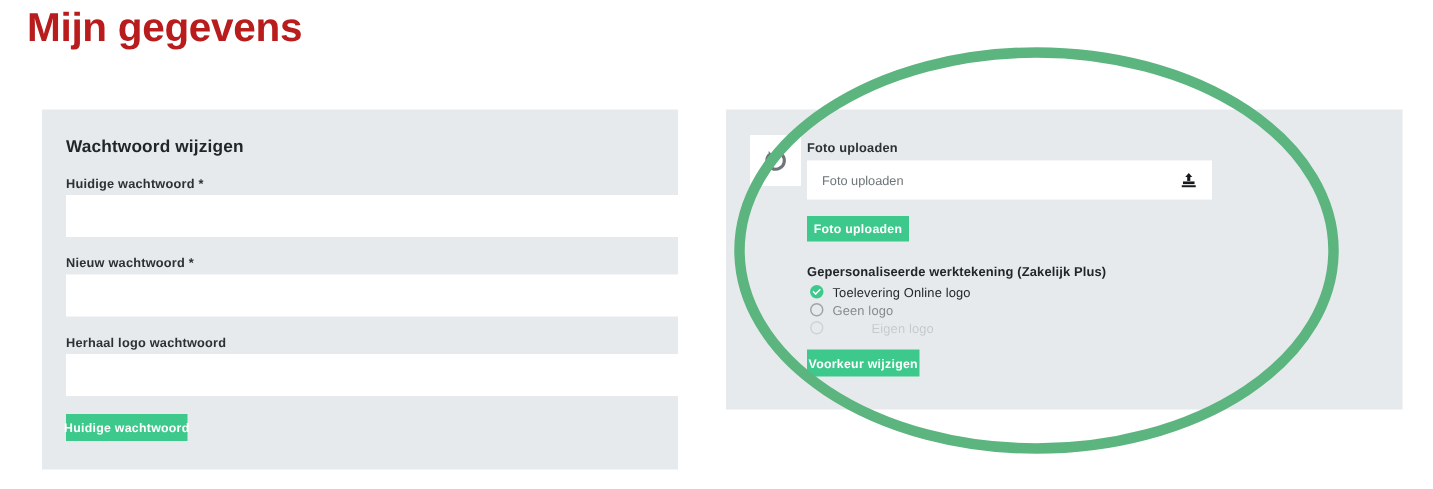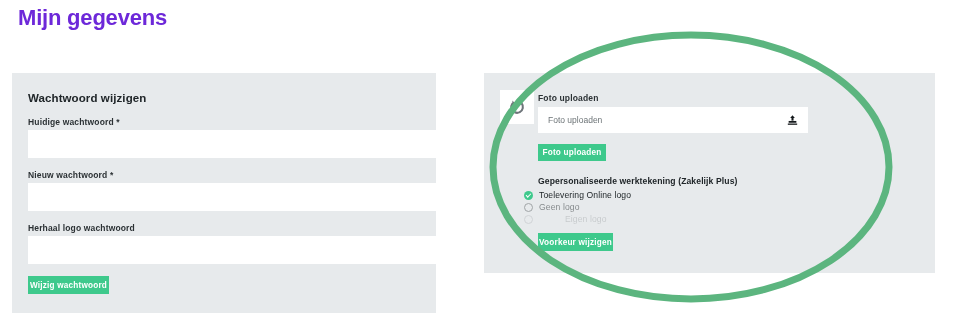--- a/index.html
+++ b/index.html
@@ -15,35 +15,35 @@
     font-family: "Liberation Sans", sans-serif;
     color: #1b1b1b;
     -webkit-font-smoothing: antialiased;
   }
 
   
   #page-title {
     position: absolute;
     left: 18px;
     top: 5px;
-    font-size: 22px;
+    font-size: 27px;
     font-weight: 700;
     letter-spacing: -0.2px;
-    color: #6d28d9;
+    color: #b91c1c;
     line-height: 26px;
   }
 
   
   .panel {
     position: absolute;
     background: #e7eaec;
     box-sizing: border-box;
   }
   #panel-password {
-    left: 12px;
+    left: 28px;
     top: 73px;
     width: 424px;
     height: 240px;
   }
   #panel-photo {
     left: 484px;
     top: 73px;
     width: 451px;
     height: 200px;
   }
@@ -135,23 +135,23 @@
     width: 11px;
     height: 11px;
     pointer-events: none;
   }
   #btn-photo-upload { position: absolute; left: 54px; top: 71px; width: 68px; height: 17px; }
 
   #signature-heading { position: absolute; left: 54px; top: 103px; font-size: 8.6px; }
 
   .radio-row {
     position: absolute;
-    left: 40px;
-    display: flex;
-    align-items: center;
+    left: 56px;
+    display: flex;
+    align-items: flex-start;
     gap: 6px;
     font-size: 8.6px;
     color: #22282b;
     letter-spacing: 0.1px;
     white-space: nowrap;
   }
   #radio-row-0 { top: 117px; }
   #radio-row-1 { top: 129px; opacity: 0.50; }
   #radio-row-2 { top: 141px; opacity: 0.16; gap: 32px; }
 
@@ -209,21 +209,21 @@
   <div class="field-label" id="label-new">Nieuw wachtwoord *</div>
   <div id="input-new-wrap">
     <input class="text-input" type="password" placeholder="" style="">
   </div>
 
   <div class="field-label" id="label-repeat">Herhaal logo wachtwoord</div>
   <div id="input-repeat-wrap">
     <input class="text-input" type="password" placeholder="" style="">
   </div>
 
-  <button class="btn-green" id="btn-change-password">Wijzig wachtwoord</button>
+  <button class="btn-green" id="btn-change-password">Huidige wachtwoord</button>
 </section>
 
 <section class="panel" id="panel-photo">
 
   <div id="avatar-spinner">
     <svg width="16" height="16" viewBox="0 0 16 16">
       <path d="M8 2.2 A5.8 5.8 0 1 1 3.4 4.6" fill="none" stroke="#6e757a" stroke-width="2.1" stroke-linecap="round"></path>
       <path d="M3.4 1.6 L3.4 5.0 L6.7 5.0 Z" fill="#6e757a"></path>
     </svg>
   </div>

